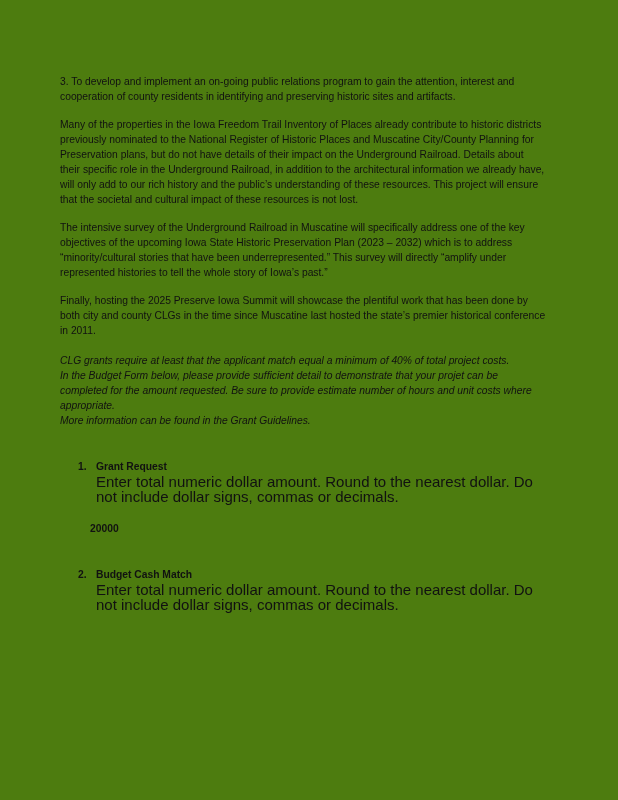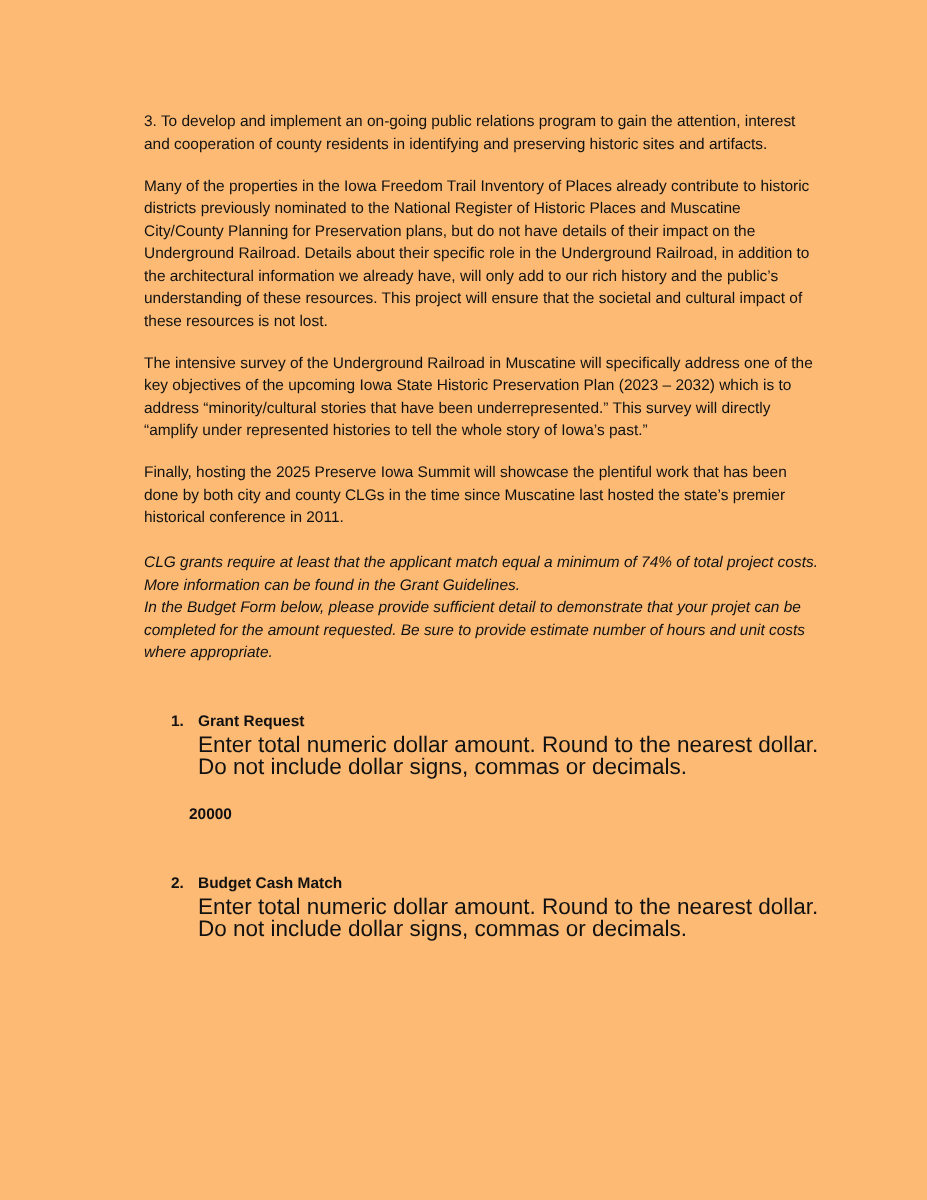--- a/index.html
+++ b/index.html
@@ -11,23 +11,23 @@
     width: 618px;
     height: 800px;
     font-family: "Liberation Sans", sans-serif;
     color: #111111;
     overflow: hidden;
   }
   .page {
     position: relative;
     width: 618px;
     height: 800px;
-    background: #fdba74;
+    background: #4d7c0f;
     box-sizing: border-box;
-    padding: 74px 72px 0 96px;
+    padding: 74px 72px 0 60px;
   }
   .para {
     font-size: 10.3px;
     line-height: 15px;
     margin: 0 0 13px 0;
     color: #111111;
   }
   .heading {
     font-size: 10.3px;
     line-height: 15px;
@@ -80,23 +80,23 @@
 <div class="page">
 
   <p class="para">3. To develop and implement an on-going public relations program to gain the attention, interest and cooperation of county residents in identifying and preserving historic sites and artifacts.</p>
 
   <p class="para">Many of the properties in the Iowa Freedom Trail Inventory of Places already contribute to historic districts previously nominated to the National Register of Historic Places and Muscatine City/County Planning for Preservation plans, but do not have details of their impact on the Underground Railroad. Details about their specific role in the Underground Railroad, in addition to the architectural information we already have, will only add to our rich history and the public’s understanding of these resources. This project will ensure that the societal and cultural impact of these resources is not lost.</p>
   <p class="para">The intensive survey of the Underground Railroad in Muscatine will specifically address one of the key objectives of the upcoming Iowa State Historic Preservation Plan (2023 – 2032) which is to address “minority/cultural stories that have been underrepresented.” This survey will directly “amplify under represented histories to tell the whole story of Iowa’s past.”</p>
   <p class="para">Finally, hosting the 2025 Preserve Iowa Summit will showcase the plentiful  work that has been done by both city and county CLGs in the time since Muscatine last hosted the state’s premier historical conference in 2011.</p>
 
 
   <div class="notes">
-    <p class="note-line">CLG grants require at least that the applicant match equal a minimum of 74% of total project costs.</p>
+    <p class="note-line">CLG grants require at least that the applicant match equal a minimum of 40% of total project costs.</p>
+    <p class="note-line">In the Budget Form below, please provide sufficient detail to demonstrate that your projet can be completed for the amount requested.  Be sure to provide estimate number of hours and unit costs where appropriate.</p>
     <p class="note-line">More information can be found in the Grant Guidelines.</p>
-    <p class="note-line">In the Budget Form below, please provide sufficient detail to demonstrate that your projet can be completed for the amount requested.  Be sure to provide estimate number of hours and unit costs where appropriate.</p>
   </div>
 
   <div class="budget-list">
 
     <div class="list-item">
       <div class="li-head">
         <span class="li-num">1.</span>
         <span class="li-title">Grant Request</span>
       </div>
       <div class="li-body">Enter total numeric dollar amount.  Round to the nearest dollar.  Do not include dollar signs, commas or decimals.</div>

